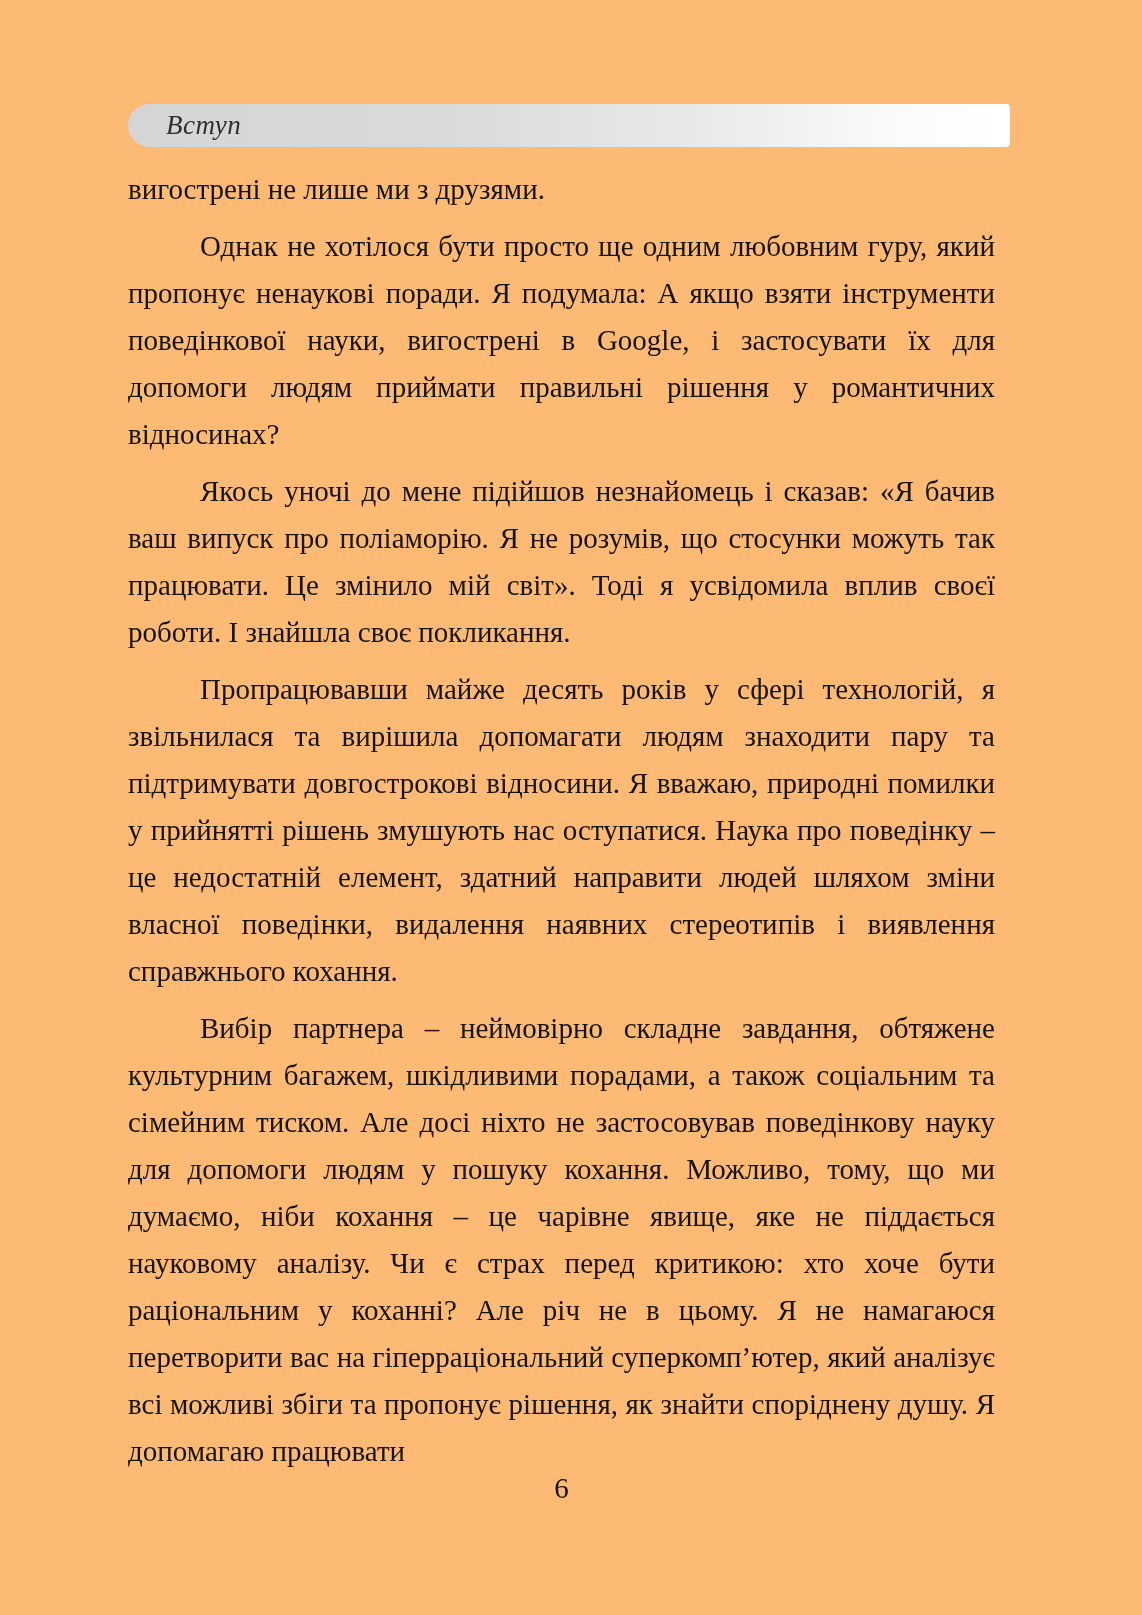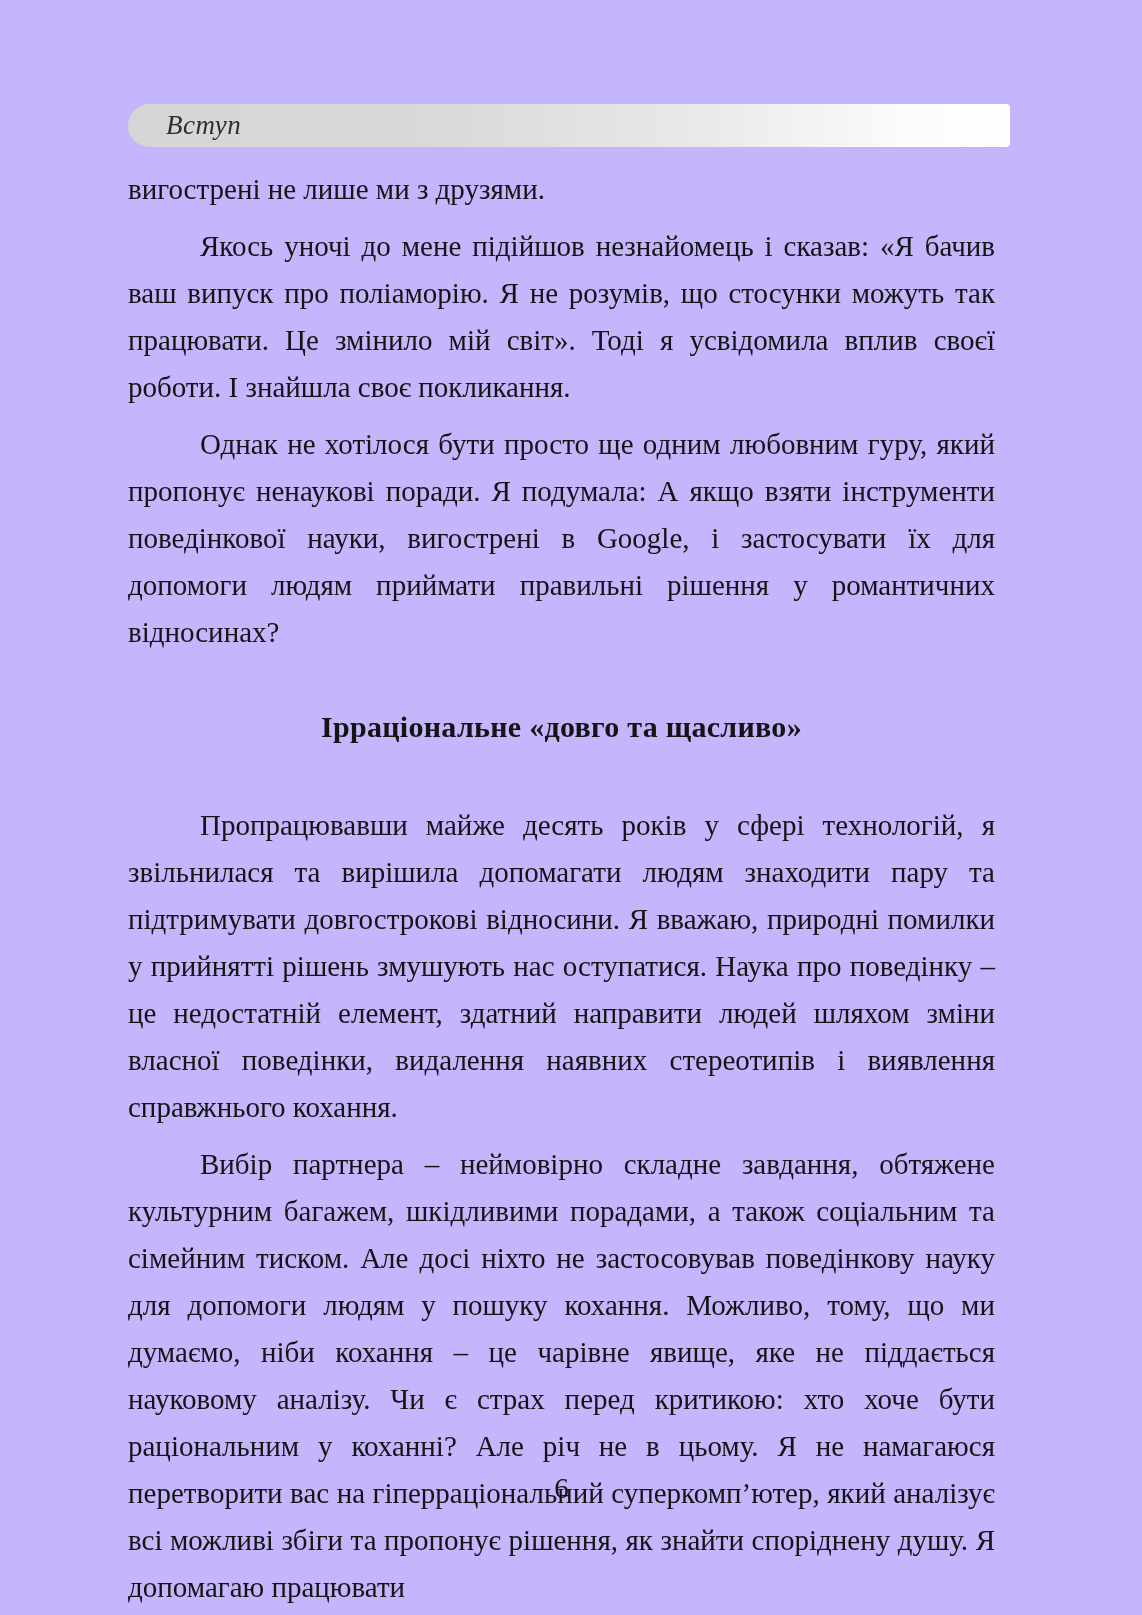--- a/index.html
+++ b/index.html
@@ -4,21 +4,21 @@
 <style>
   html, body {
     margin: 0;
     padding: 0;
     background: #ffffff;
   }
   .page {
     position: relative;
     width: 1142px;
     height: 1615px;
-    background: #c4b5fd;
+    background: #fdba74;
     font-family: "Liberation Serif", "DejaVu Serif", serif;
     color: #141414;
     overflow: hidden;
   }
   .chapter-header {
     position: absolute;
     left: 128px;
     top: 104px;
     width: 882px;
     height: 43px;
@@ -70,24 +70,23 @@
 <body>
 
 <div class="page">
 
   <div class="chapter-header">
     <span class="chapter-title">Вступ</span>
   </div>
 
   <div class="body-text">
     <p class="no-indent">вигострені не лише ми з друзями.</p>
+    <p class="indent">Однак не хотілося бути просто ще одним любовним гуру, який пропонує ненаукові поради. Я подумала: А якщо взяти інструменти поведінкової науки, вигострені в Google, і застосувати їх для допомоги людям приймати правильні рішення у романтичних відносинах?</p>
     <p class="indent">Якось уночі до мене підійшов незнайомець і сказав: «Я бачив ваш випуск про поліаморію. Я не розумів, що стосунки можуть так працювати. Це змінило мій світ». Тоді я усвідомила вплив своєї роботи. І знайшла своє покликання.</p>
-    <p class="indent">Однак не хотілося бути просто ще одним любовним гуру, який пропонує ненаукові поради. Я подумала: А якщо взяти інструменти поведінкової науки, вигострені в Google, і застосувати їх для допомоги людям приймати правильні рішення у романтичних відносинах?</p>
 
-    <h2 class="section-heading">Ірраціональне «довго та щасливо»</h2>
 
     <p class="indent">Пропрацювавши майже десять років у сфері технологій, я звільнилася та вирішила допомагати людям знаходити пару та підтримувати довгострокові відносини. Я вважаю, природні помилки у прийнятті рішень змушують нас оступатися. Наука про поведінку – це недостатній елемент, здатний направити людей шляхом зміни власної поведінки, видалення наявних стереотипів і виявлення справжнього кохання.</p>
     <p class="indent">Вибір партнера – неймовірно складне завдання, обтяжене культурним багажем, шкідливими порадами, а також соціальним та сімейним тиском. Але досі ніхто не застосовував поведінкову науку для допомоги людям у пошуку кохання. Можливо, тому, що ми думаємо, ніби кохання – це чарівне явище, яке не піддається науковому аналізу. Чи є страх перед критикою: хто хоче бути раціональним у коханні? Але річ не в цьому. Я не намагаюся перетворити вас на гіперраціональний суперкомп’ютер, який аналізує всі можливі збіги та пропонує рішення, як знайти споріднену душу. Я допомагаю працювати</p>
   </div>
 
   <div class="page-number">6</div>
 
 </div>
 
 </body></html>

